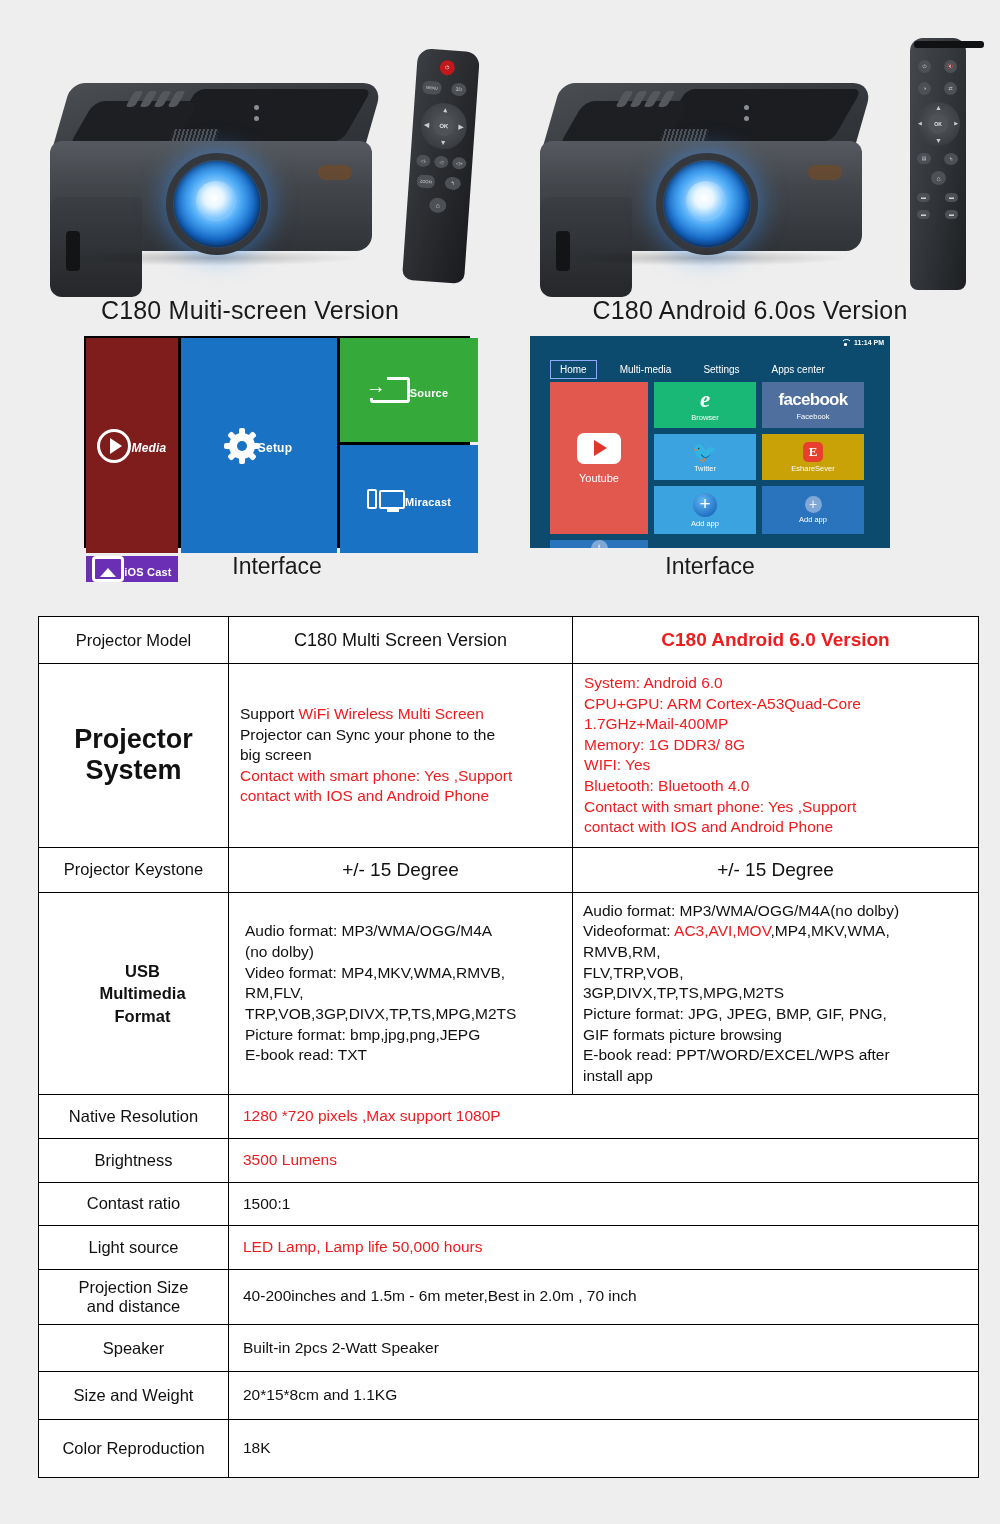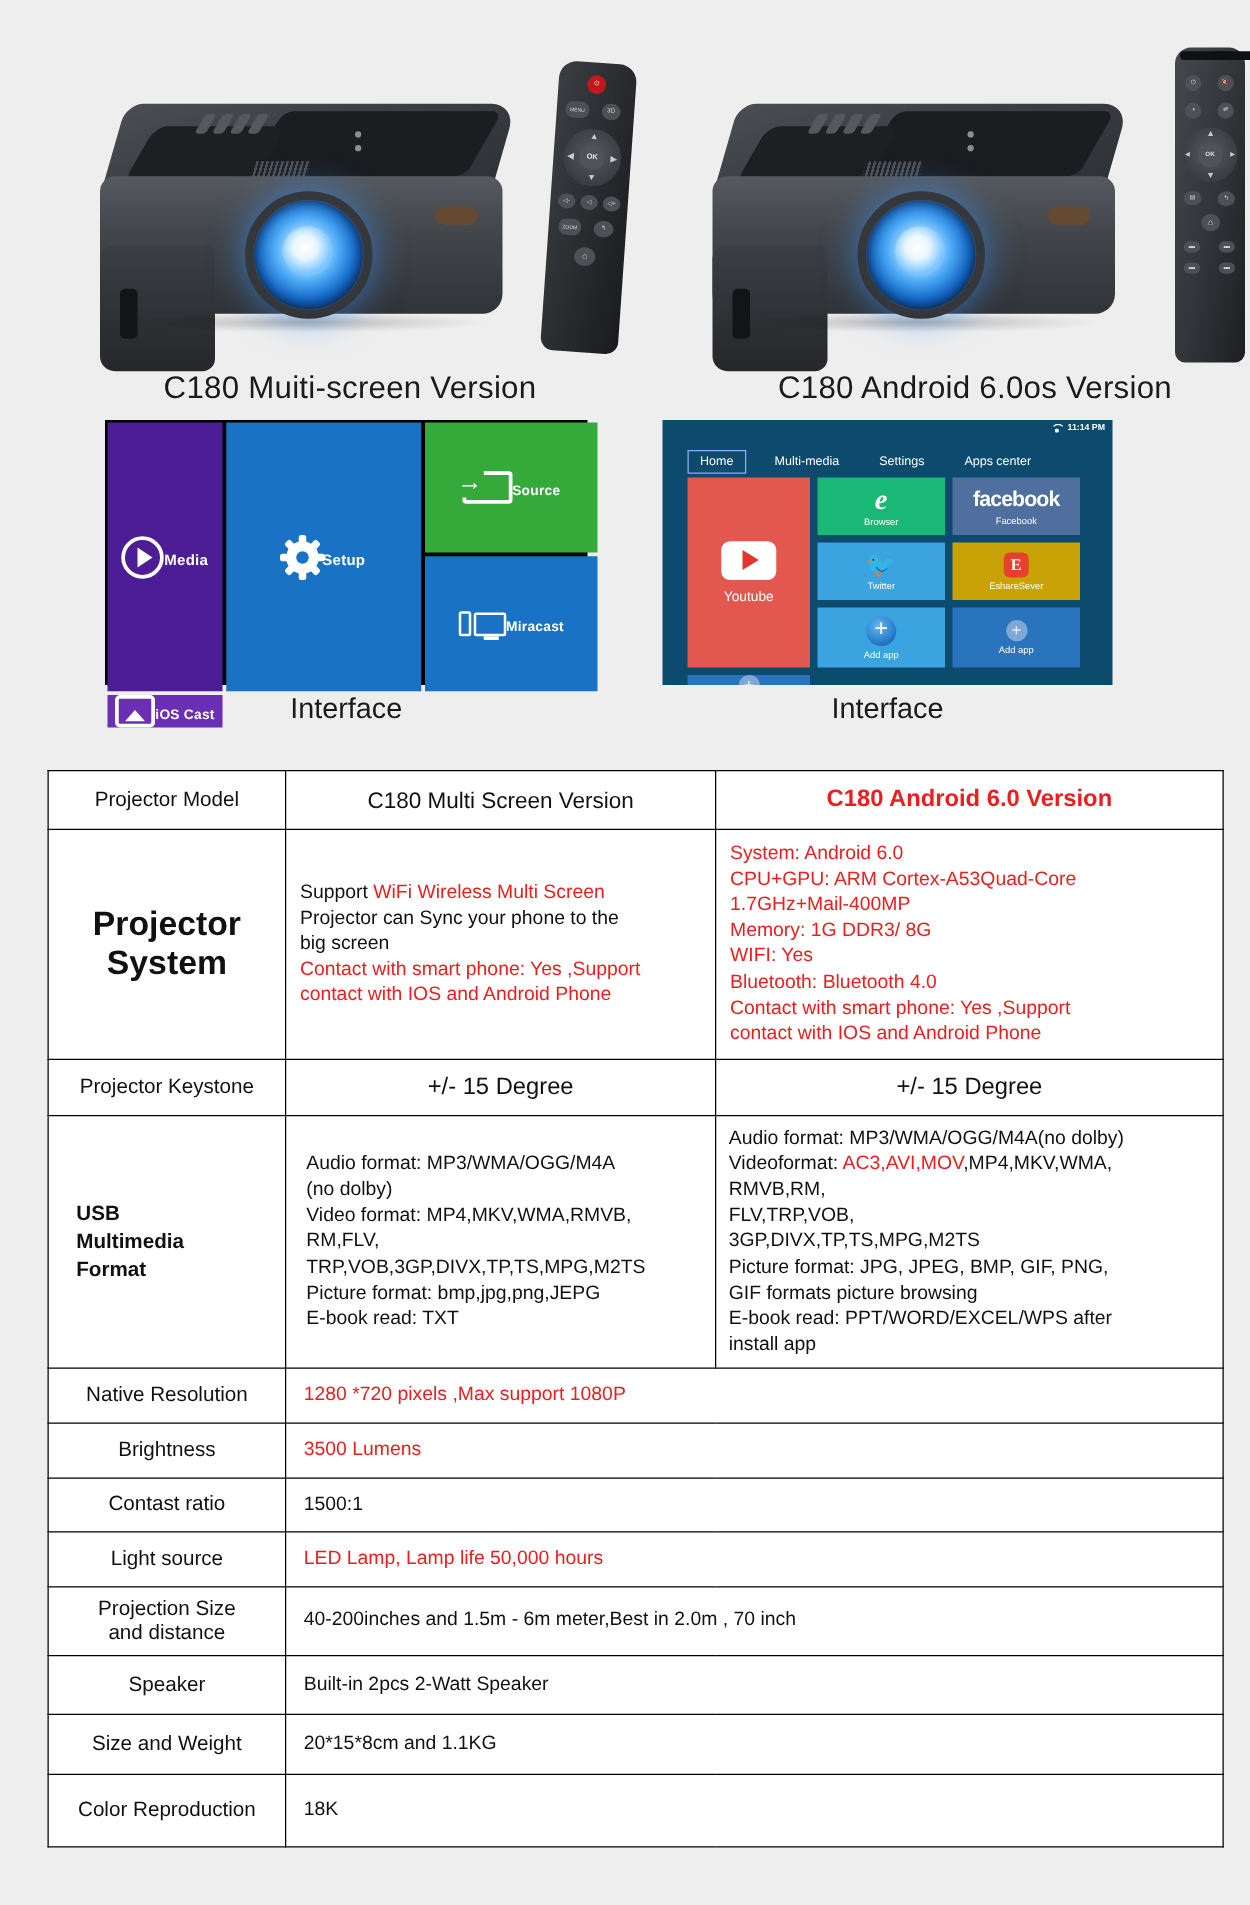--- a/index.html
+++ b/index.html
@@ -6,21 +6,21 @@
   body {
     width: 1000px; height: 1524px;
     background: #eeeeee;
     font-family: "Liberation Sans", sans-serif;
     color: #111;
     overflow: hidden;
   }
 
   
   .products { display: flex; width: 1000px; height: 300px; }
-  .product-col { width: 500px; position: relative; margin-left: 30px; }
+  .product-col { width: 500px; position: relative; }
 
   .proj-wrap { position: absolute; left: 42px; top: 38px; width: 345px; height: 250px; }
   .product-col.right .proj-wrap { left: 32px; }
 
   
   .proj { position: absolute; left: 0; top: 45px; width: 340px; height: 175px; }
   .proj-top {
     position: absolute; left: 18px; top: 0; width: 312px; height: 78px;
     background: linear-gradient(160deg, #4a4e53 0%, #3a3e43 45%, #2c2f33 100%);
     border-radius: 14px 20px 10px 8px;
@@ -126,21 +126,21 @@
 
   .ui-multi {
     position: absolute; left: 84px; top: 36px; width: 386px; height: 212px;
     background: #000; display: grid;
     grid-template-columns: 92px 156px 138px;
     grid-template-rows: 104px 108px;
     gap: 3px; padding: 2px;
   }
   .tile { position: relative; display: flex; flex-direction: row;
           align-items: center; justify-content: center; color: #fff; }
-  .tile-media { grid-row: 1 / 3; background: #4c1d95; }
+  .tile-media { grid-row: 1 / 3; background: #7f1d1d; font-style: italic; }
   .tile-source { background: #35a93a; }
   .tile-setup { grid-row: 1 / 3; background: #1a72c4; }
   .tile-mira { background: #1a72c4; }
   .tile-ios { background: #6b2fb5; }
   .tile-label { font-size: 11px; font-weight: bold; margin-top: 5px; letter-spacing: .2px; }
   .tile-setup .tile-label, .tile-media .tile-label { font-size: 12px; }
 
   .ico-play { width: 34px; height: 34px; border: 3px solid #fff; border-radius: 50%;
               display: flex; align-items: center; justify-content: center; }
   .ico-play::after { content: ""; border-left: 12px solid #fff;
@@ -220,21 +220,21 @@
   .spec-table td { border: 1.6px solid #000; vertical-align: middle; }
   .col-label { width: 190px; text-align: center; font-size: 16.5px; padding: 8px 4px; }
   .col-a { width: 344px; }
   .col-b { width: 406px; }
   .cell-pad { padding: 9px 11px; font-size: 15.5px; line-height: 1.33; }
   .cell-center { text-align: center; font-size: 19px; padding: 11px 6px; }
   .red { color: #ee1c1c; }
   .hdr-red { color: #ee1c1c; font-weight: bold; font-size: 19px; text-align: center; }
   .hdr-black { text-align: center; font-size: 18px; }
   .lbl-big { font-size: 27px; font-weight: bold; }
-  .lbl-ml { font-size: 16.5px; font-weight: bold; text-align: left; padding-left: 22px; line-height: 1.35; }
+  .lbl-ml { font-size: 16.5px; font-weight: bold; text-align: center; padding-left: 22px; line-height: 1.35; }
 </style>
 </head>
 <body>
 
 <div class="products">
 
   <div class="product-col left">
     <div class="proj-wrap">
       <div class="proj">
         <div class="proj-top">

